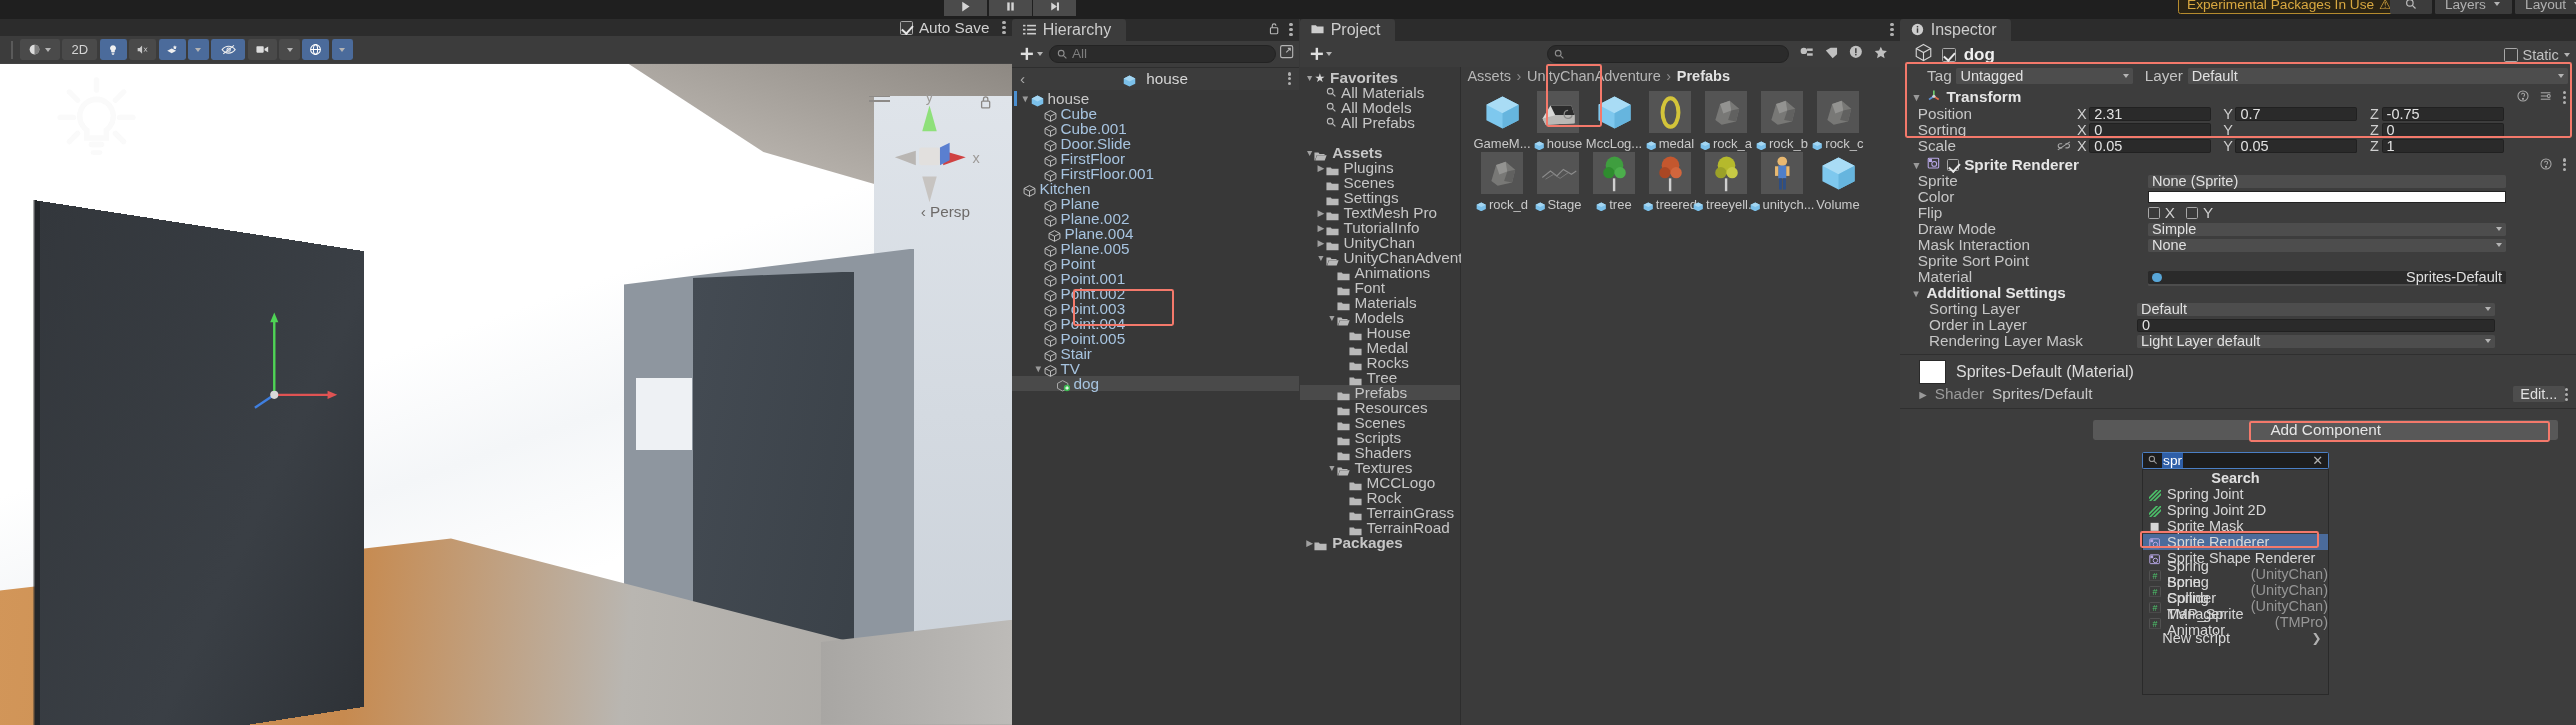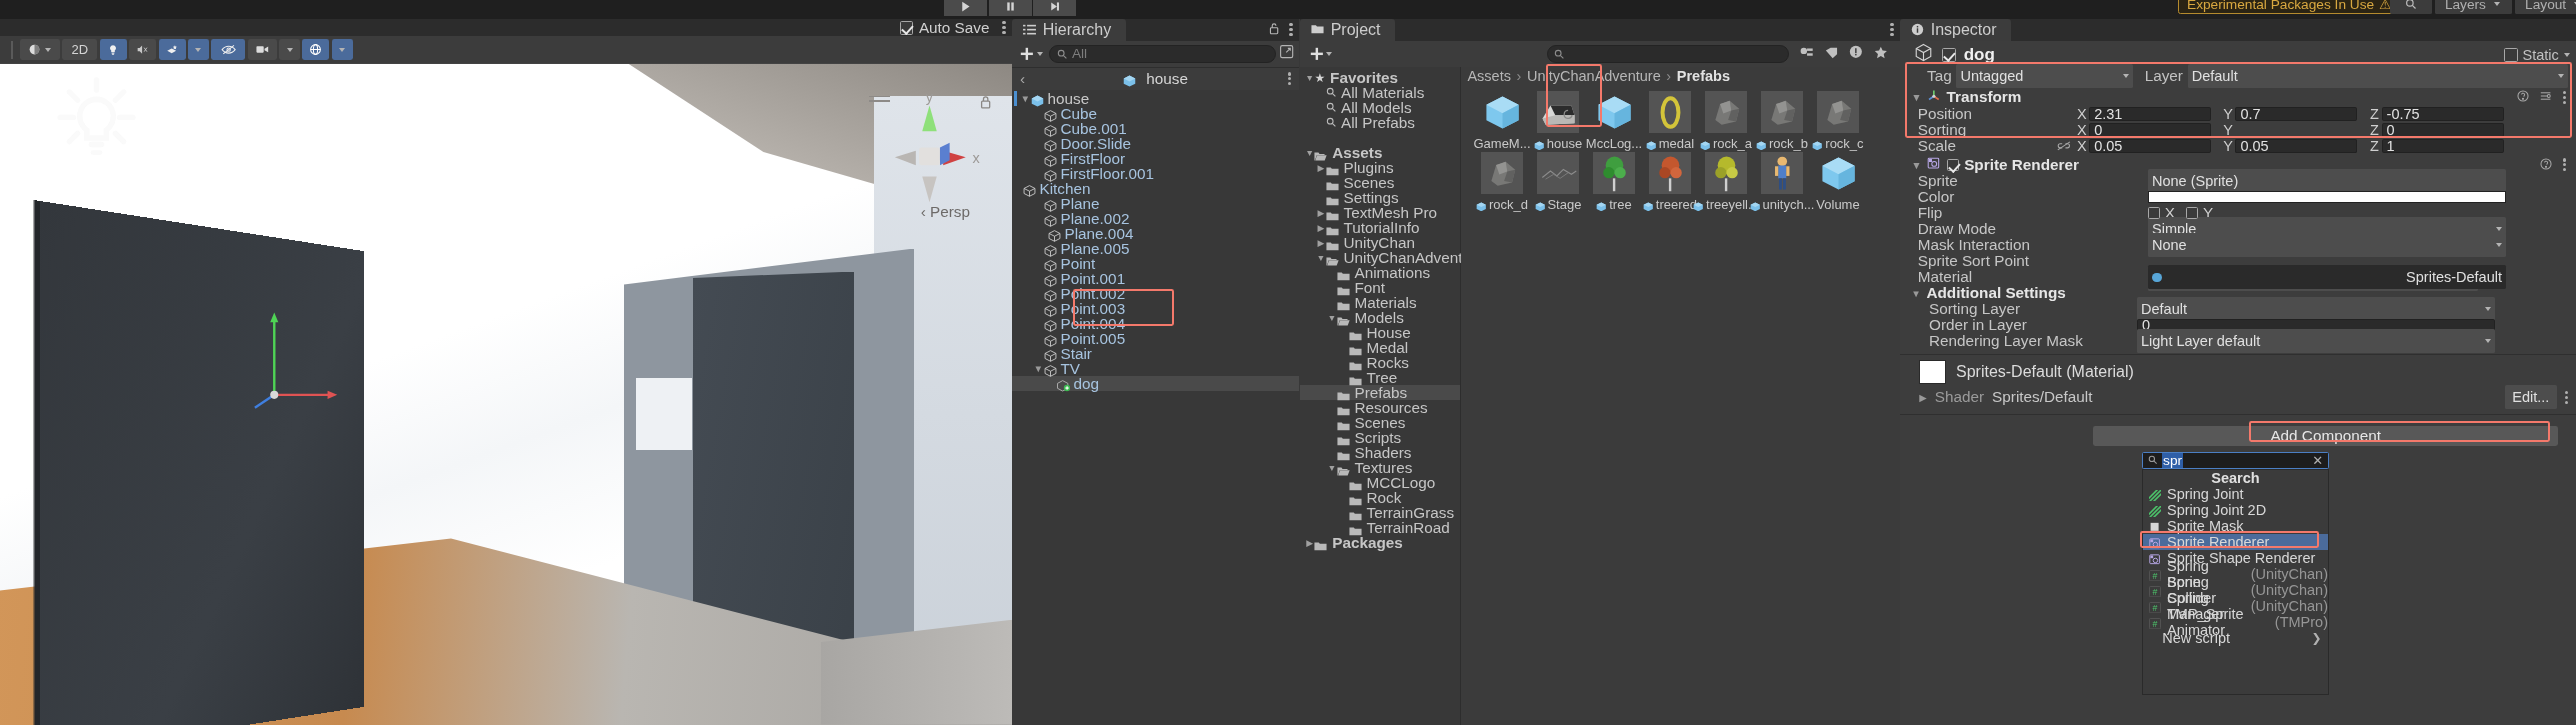--- a/index.html
+++ b/index.html
@@ -119,21 +119,21 @@
   .glabel { font-size:13px; color:#c9c9c9; display:flex; align-items:center; gap:2.4px; margin-top:2.4px; white-space:nowrap; }
   .mini-prefab { width:10.5px; height:9.7px; flex:0 0 10.5px; }
 
   
   #inspector { left:1900px; top:18.5px; width:676px; height:707px; background:#3d3d3d; }
   .in-obj { height:26px; display:flex; align-items:center; padding:3.2px 6.4px 0 13px; gap:8px; }
   .in-name { background:transparent; font-size:17px; color:#f0f0f0; font-weight:bold; }
   .in-taglayer { height:19.3px; display:flex; align-items:center; gap:4.8px; padding:0 8px 0 27px; font-size:15.3px; }
   .lbl { color:#c2c2c2; }
   .dd { height:16px; background:#4d4d4d; border-radius:1.6px; display:flex; align-items:center;
-      justify-content:space-between; padding:12px 4px; font-size:14.5px; color:#e0e0e0; }
+      justify-content:space-between; padding:4px 4px; font-size:14.5px; color:#e0e0e0; }
   .comp-head { height:17px; display:flex; align-items:center; gap:5.6px; padding-left:11.3px; font-size:15.3px;
      color:#e6e6e6; font-weight:bold; }
   .prow { height:16px; display:flex; align-items:center; font-size:15.3px; }
   .pname { color:#c6c6c6; }
   .pfield { height:13.7px; background:#2a2a2a; border:0.8px solid #212121; border-radius:1.6px;
      display:flex; align-items:center; padding:0 4px; font-size:14.5px; color:#e2e2e2; }
   .axis { color:#cfcfcf; font-size:14.5px; }
   .redbox { position:absolute; border:2.4px solid #f4796b; border-radius:2.4px; pointer-events:none; }
   .addcomp { height:19.3px; background:#585858; border-radius:2.4px; display:flex; align-items:center;
      justify-content:center; font-size:15.3px; color:#e6e6e6; }
@@ -1328,21 +1328,21 @@
     <div style="margin-top:4.8px;">
       <div class="divline"></div>
       <div style="display:flex;align-items:center;gap:9.7px;padding:4.8px 0 0 19.3px;">
         <span style="width:27px;height:24px;background:#ffffff;border:0.8px solid #2a2a2a;"></span>
         <span style="font-size:16px;color:#dcdcdc;">Sprites-Default (Material)</span>
       </div>
       <div style="display:flex;align-items:center;gap:8px;padding:1.6px 8px 0 19.3px;font-size:15.3px;">
         <span style="font-size:9.7px;color:#9a9a9a;">▶</span>
         <span style="color:#9b9b9b;">Shader</span>
         <span style="color:#c8c8c8;">Sprites/Default</span>
-        <span style="margin-left:auto;display:flex;gap:8px;align-items:center;">
+        <span style="margin-left:auto;display:flex;align-items:center;">
           <span class="dd" style="width:52px;justify-content:center;">
             <span>Edit...</span>
           </span>
           <span class="kebab">
               <i></i>
               <i></i>
               <i></i>
             </span>
         </span>
       </div>

